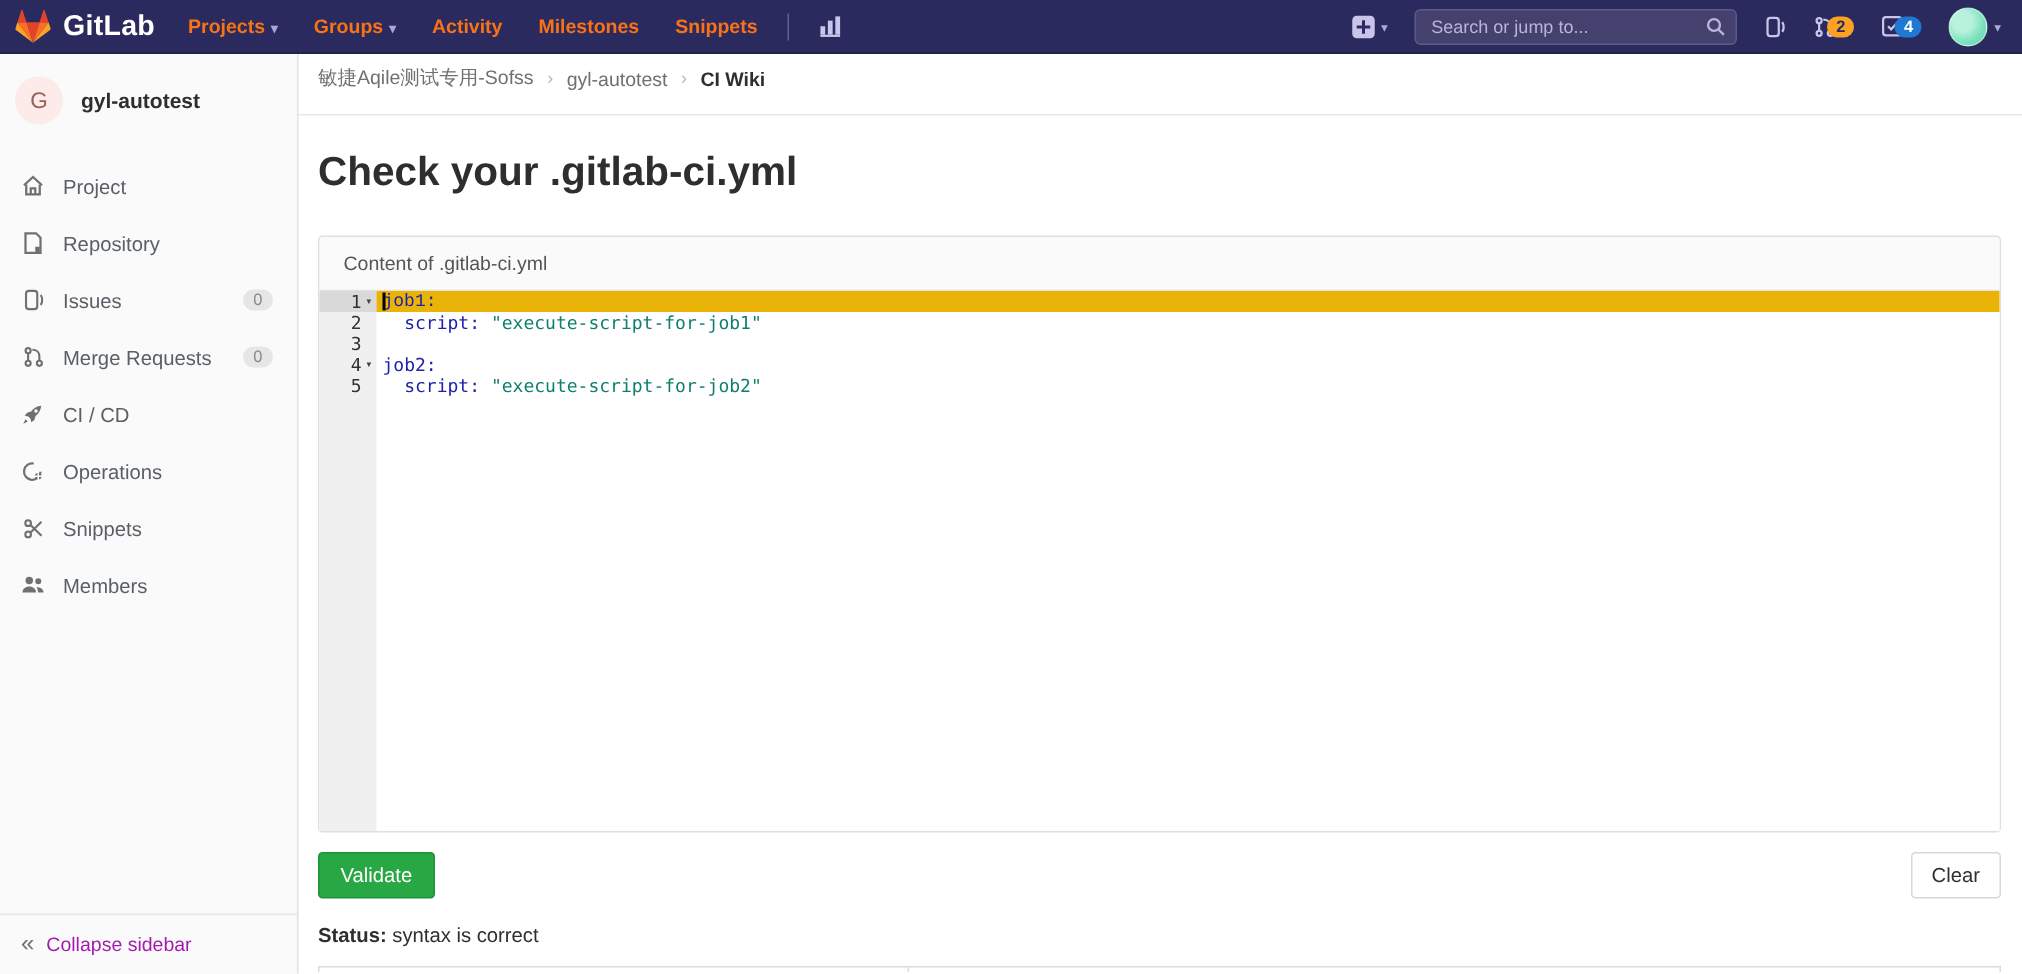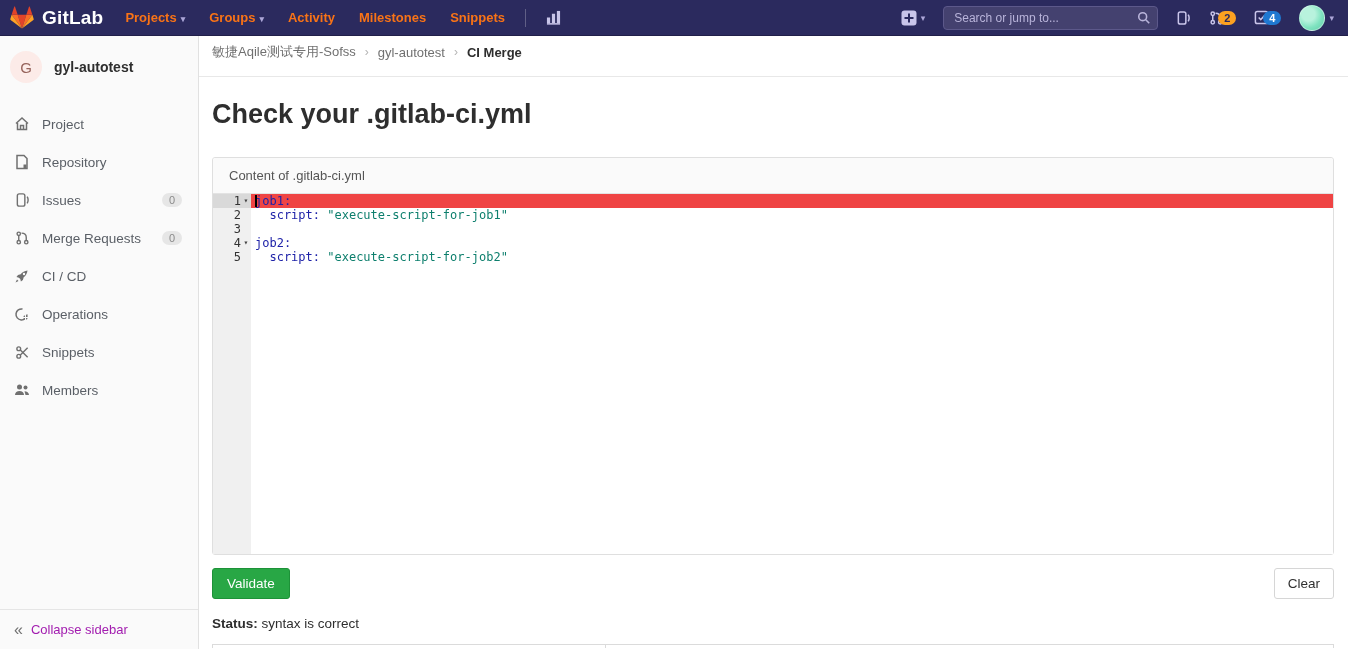--- a/index.html
+++ b/index.html
@@ -65,21 +65,21 @@
     font-size:13px; color:#555; border-radius:3px 3px 0 0; }
   .code-area { position:relative; height:360px; background:#fff;
     font-family:"DejaVu Sans Mono","Liberation Mono",monospace; font-size:12px; }
   .gutter-bg { position:absolute; top:0; left:0; bottom:0; width:38px; background:#f0f0f0; }
   .code-line { position:relative; display:flex; height:14px; line-height:14px; }
   .gut { width:38px; display:flex; justify-content:flex-end; align-items:center; color:#333; }
   .gut .num { text-align:right; }
   .gut .fold { width:10px; font-size:8px; color:#444; text-align:center; }
   .gut .nofold { width:10px; }
   .codetxt { flex:1; padding-left:4px; white-space:pre; color:#333; position:relative; }
-  .code-line.active .codetxt { background:#ef4444; }
+  .code-line.active .codetxt { background:#eab308;font-family:Liberation Mono, monospace; }
   .code-line.active .gut { background:#d9d9d9; }
   .tok-key { color:#1e22a8; white-space:pre; }
   .tok-str { color:#0d7f6d; white-space:pre; }
   .cursor { position:absolute; left:4px; top:1px; width:1.5px; height:12px; background:#000; }
 
   .actions { margin:13px 14px 0 13px; display:flex; align-items:flex-start; }
   .btn-validate { background:#28a745; border:1px solid #1d9238; color:#fff; font-size:13.5px;
     padding:7px 14px; border-radius:3px; cursor:pointer; font-family:"Liberation Sans",sans-serif; }
   .btn-clear { margin-left:auto; background:#fff; border:1px solid #d6d6d6; color:#303030;
     font-size:13.5px; padding:7px 13px; border-radius:3px; cursor:pointer;
@@ -273,21 +273,21 @@
     <span>Collapse sidebar</span>
   </div>
 </div>
 
 <div class="content">
   <div class="breadcrumb">
     <span class="crumb">敏捷Aqile测试专用-Sofss</span>
     <span class="crumb-sep">›</span>
     <span class="crumb">gyl-autotest</span>
     <span class="crumb-sep">›</span>
-    <span class="crumb crumb-last">CI Merge</span>
+    <span class="crumb crumb-last">CI Wiki</span>
   </div>
 
   <h1 class="page-title">Check your .gitlab-ci.yml</h1>
 
   <div class="editor-box">
     <div class="editor-head">Content of .gitlab-ci.yml</div>
     <div class="code-area">
       <div class="gutter-bg"></div>
 
       <div class="code-line active">

